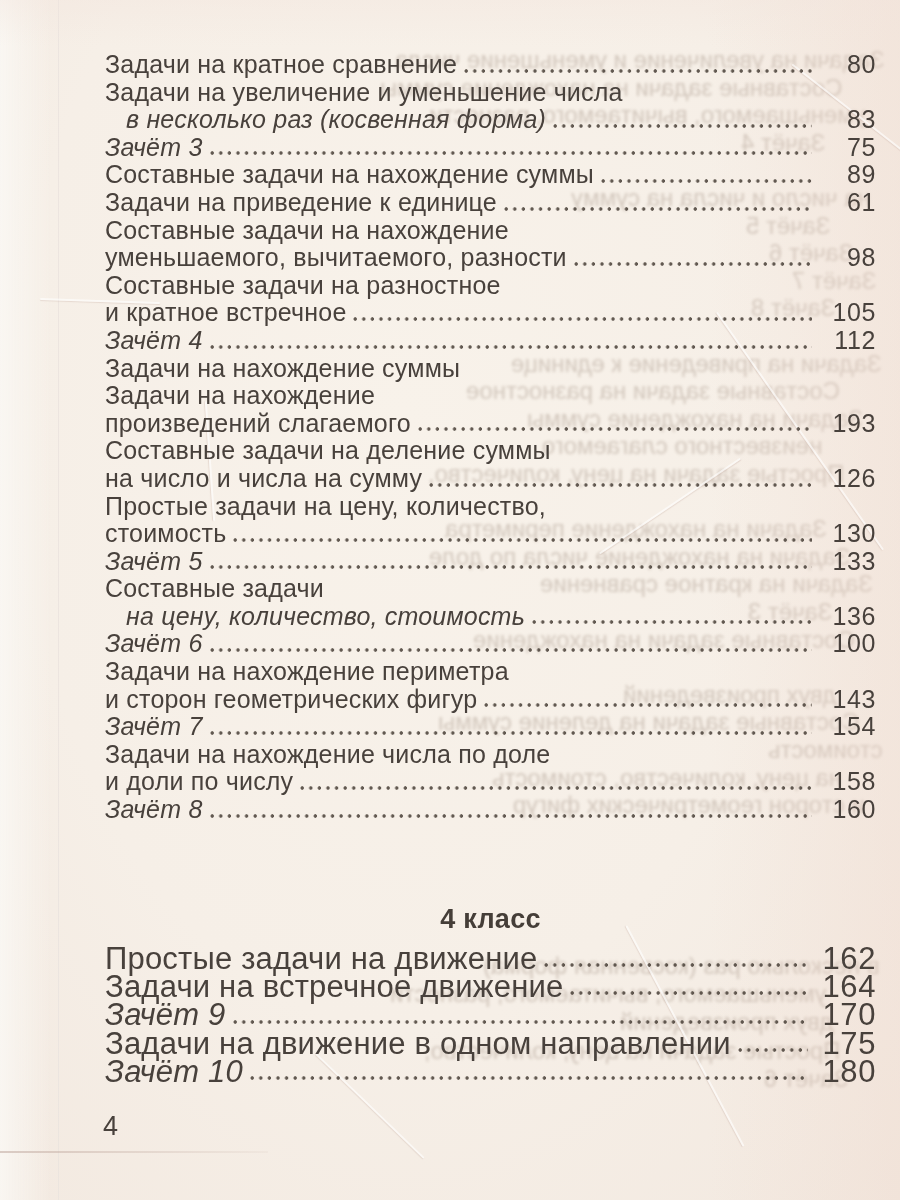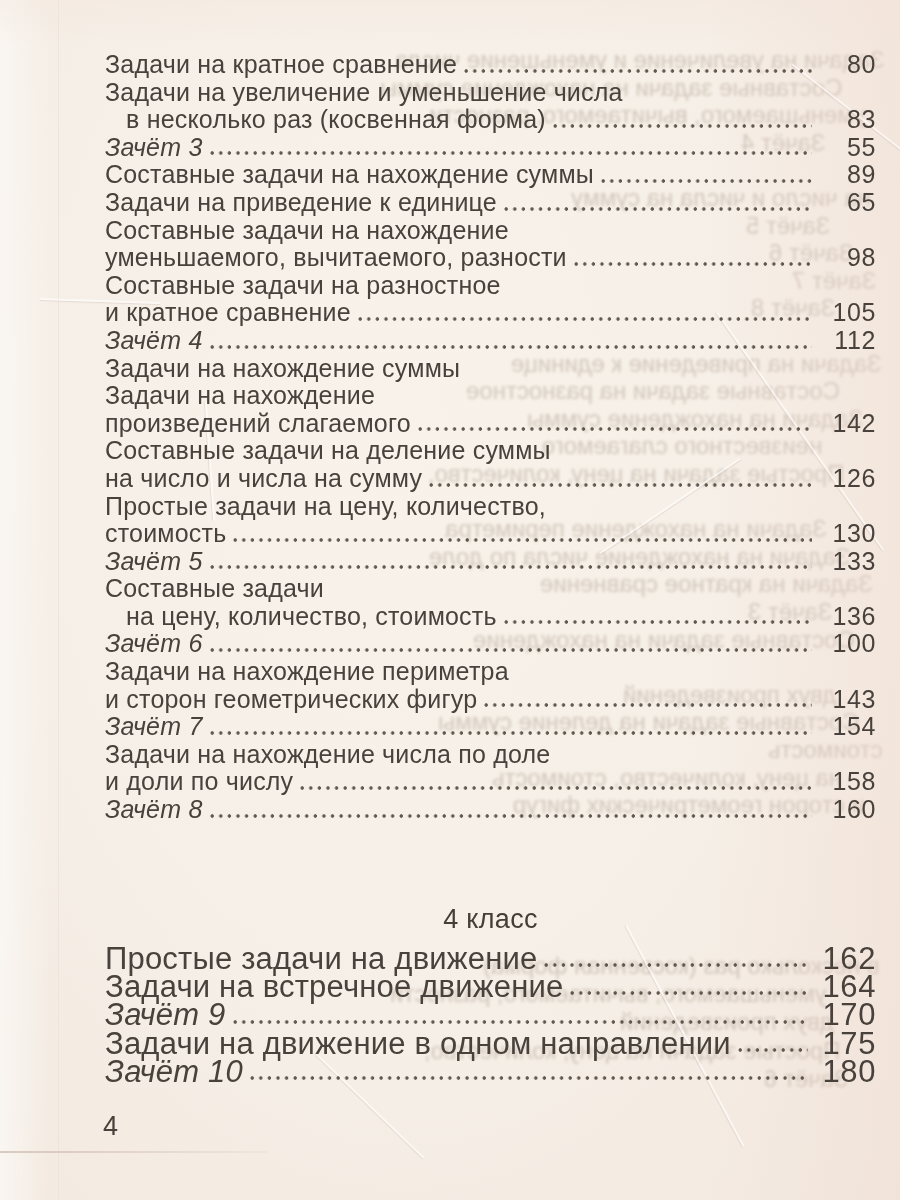--- a/index.html
+++ b/index.html
@@ -57,32 +57,32 @@
   
   .toc{
     position:absolute;left:105px;width:771px;
     color:#48413c;letter-spacing:0.2px;
   }
   .toc1{top:51px;font-size:25px;line-height:27.6px;}
   .toc2{top:945px;font-size:31px;line-height:28.2px;}
   .line{display:flex;align-items:flex-end;white-space:nowrap;}
   .line .txt{flex:0 0 auto;}
   .entry.italic .txt{font-style:italic;}
-  .line.indent .txt{padding-left:21px;}
+  .line.indent .txt{padding-left:21px;font-style:italic;}
   .dots{
     flex:1 1 auto;align-self:flex-end;height:8px;
     margin:0 14px 4px 7px;
     background-image:radial-gradient(circle at 2.2px 4px, rgba(77,68,60,0.88) 1.45px, rgba(77,68,60,0) 2px);
     background-size:8.6px 8px;background-repeat:repeat-x;
   }
   .num{flex:0 0 auto;min-width:50px;text-align:right;letter-spacing:0.6px;}
 
   .grade-heading{
     position:absolute;left:105px;width:771px;top:904px;
-    text-align:center;font-size:27px;line-height:30px;font-weight:normal;
+    text-align:center;font-size:27px;line-height:30px;font-weight:bold;
     color:#453e38;letter-spacing:0.3px;
   }
   .folio{
     position:absolute;left:103px;top:1111px;
     font-size:27px;line-height:30px;color:#48413c;
   }
 </style>
 </head>
 <body>
 
@@ -146,53 +146,53 @@
         <div class="line indent">
           <span class="txt">в несколько раз (косвенная форма)</span>
           <span class="dots"></span>
           <span class="num">83</span>
         </div>
       </div>
       <div class="entry italic">
         <div class="line">
           <span class="txt">Зачёт 3</span>
           <span class="dots"></span>
-          <span class="num">55</span>
+          <span class="num">75</span>
         </div>
       </div>
       <div class="entry">
         <div class="line">
           <span class="txt">Составные задачи на нахождение суммы</span>
           <span class="dots"></span>
           <span class="num">89</span>
         </div>
       </div>
       <div class="entry">
         <div class="line">
           <span class="txt">Задачи на приведение к единице</span>
           <span class="dots"></span>
-          <span class="num">65</span>
+          <span class="num">61</span>
         </div>
       </div>
       <div class="entry">
         <div class="line">
           <span class="txt">Составные задачи на нахождение</span>
         </div>
         <div class="line">
           <span class="txt">уменьшаемого, вычитаемого, разности</span>
           <span class="dots"></span>
           <span class="num">98</span>
         </div>
       </div>
       <div class="entry">
         <div class="line">
           <span class="txt">Составные задачи на разностное</span>
         </div>
         <div class="line">
-          <span class="txt">и кратное сравнение</span>
+          <span class="txt">и кратное встречное</span>
           <span class="dots"></span>
           <span class="num">105</span>
         </div>
       </div>
       <div class="entry italic">
         <div class="line">
           <span class="txt">Зачёт 4</span>
           <span class="dots"></span>
           <span class="num">112</span>
         </div>
@@ -202,21 +202,21 @@
           <span class="txt">Задачи на нахождение суммы</span>
         </div>
       </div>
       <div class="entry">
         <div class="line">
           <span class="txt">Задачи на нахождение</span>
         </div>
         <div class="line">
           <span class="txt">произведений слагаемого</span>
           <span class="dots"></span>
-          <span class="num">142</span>
+          <span class="num">193</span>
         </div>
       </div>
       <div class="entry">
         <div class="line">
           <span class="txt">Составные задачи на деление суммы</span>
         </div>
         <div class="line">
           <span class="txt">на число и числа на сумму</span>
           <span class="dots"></span>
           <span class="num">126</span>

